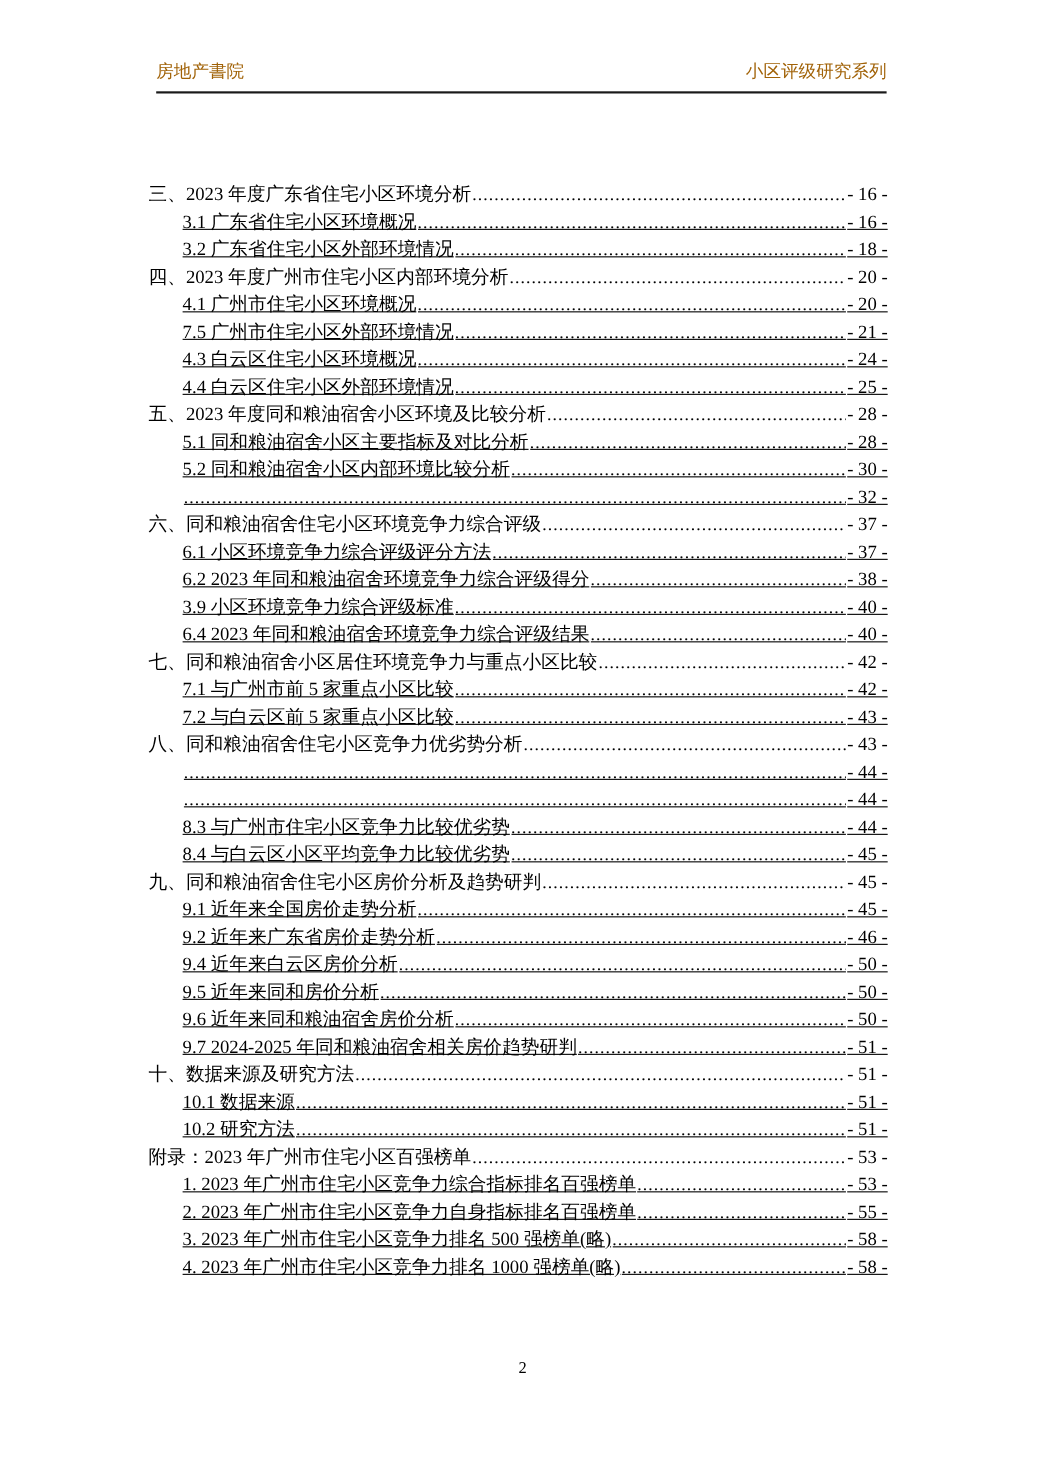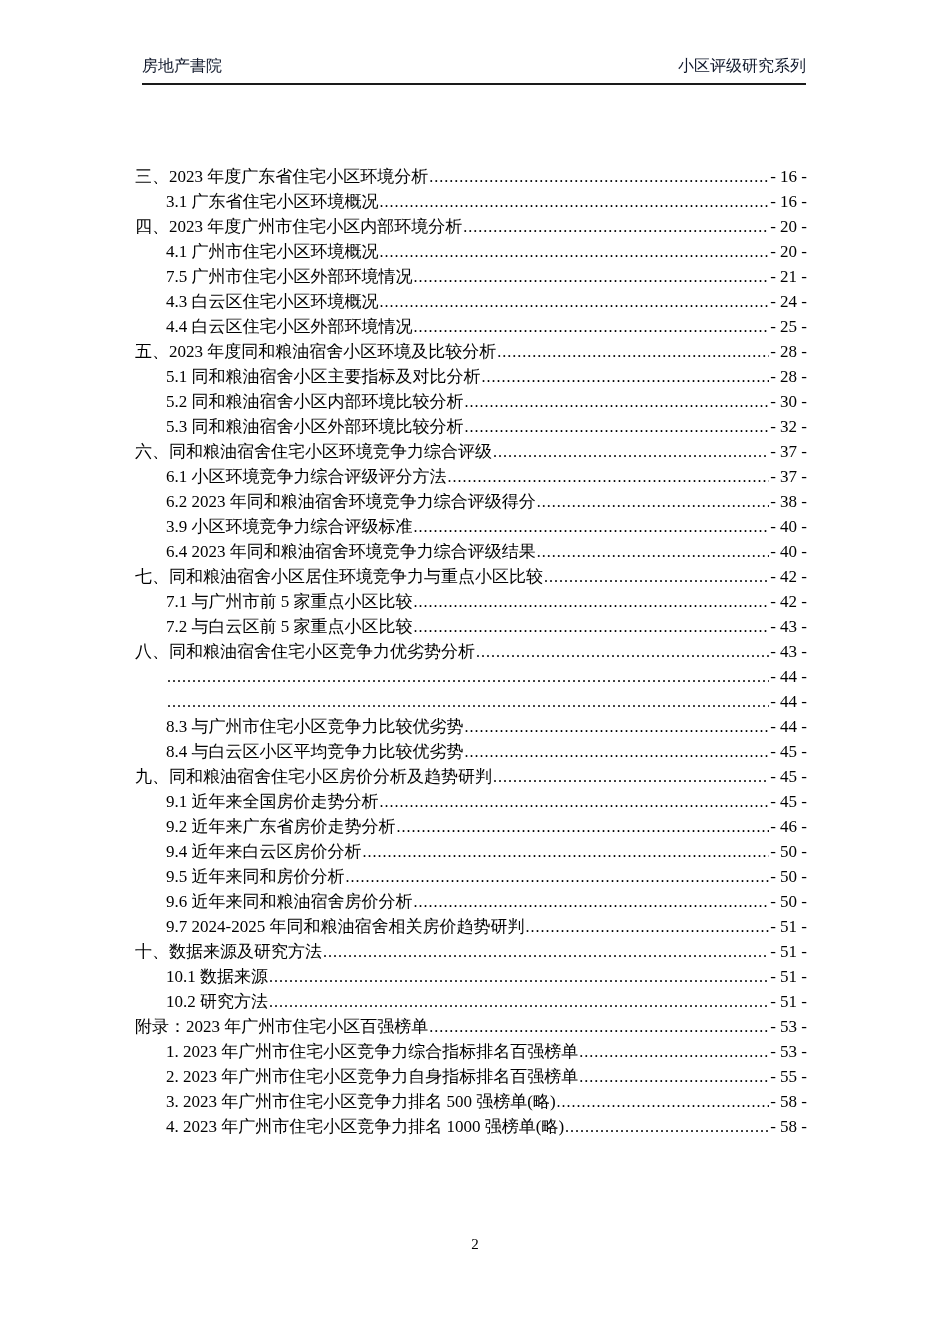--- a/index.html
+++ b/index.html
@@ -23,40 +23,40 @@
     left: 142px;
     right: 144px;
     top: 56px;
     display: flex;
     justify-content: space-between;
     align-items: flex-end;
     font-size: 16px;
     line-height: 20px;
     border-bottom: 2px solid #1a1a1a;
     padding-bottom: 7px;
-    color: #0f172a;
+    color: #a16207;
   }
   
   .toc {
     position: absolute;
     left: 135px;
     width: 672px;
     top: 124px;
     margin-top: 40px;
   }
   .toc-row {
     display: flex;
     align-items: baseline;
     height: 25px;
     font-size: 17px;
     line-height: 25px;
     white-space: nowrap;
     cursor: pointer;
   }
-  .toc-row.level-2 { padding-left: 31px; }
+  .toc-row.level-2 { padding-left: 31px; text-decoration: underline; }
   .toc-title { flex: 0 0 auto; }
   .toc-leader {
     flex: 1 1 auto;
     overflow: hidden;
     white-space: nowrap;
     margin: 0 1px;
     min-width: 10px;
   }
   .toc-leader::after {
     content: "..........................................................................................................................................................................................................................................";
@@ -89,20 +89,25 @@
       <div class="toc-row level-1">
         <span class="toc-title">三、2023 年度广东省住宅小区环境分析</span>
         <span class="toc-leader"></span>
         <span class="toc-page">- 16 -</span>
       </div>
       <div class="toc-row level-2">
         <span class="toc-title">3.1 广东省住宅小区环境概况</span>
         <span class="toc-leader"></span>
         <span class="toc-page">- 16 -</span>
       </div>
+      <div class="toc-row level-2">
+        <span class="toc-title">3.2 广东省住宅小区外部环境情况</span>
+        <span class="toc-leader"></span>
+        <span class="toc-page">- 18 -</span>
+      </div>
       <div class="toc-row level-1">
         <span class="toc-title">四、2023 年度广州市住宅小区内部环境分析</span>
         <span class="toc-leader"></span>
         <span class="toc-page">- 20 -</span>
       </div>
       <div class="toc-row level-2">
         <span class="toc-title">4.1 广州市住宅小区环境概况</span>
         <span class="toc-leader"></span>
         <span class="toc-page">- 20 -</span>
       </div>
@@ -130,21 +135,20 @@
         <span class="toc-title">5.1 同和粮油宿舍小区主要指标及对比分析</span>
         <span class="toc-leader"></span>
         <span class="toc-page">- 28 -</span>
       </div>
       <div class="toc-row level-2">
         <span class="toc-title">5.2 同和粮油宿舍小区内部环境比较分析</span>
         <span class="toc-leader"></span>
         <span class="toc-page">- 30 -</span>
       </div>
       <div class="toc-row level-2">
-        <span class="toc-title">5.3 同和粮油宿舍小区外部环境比较分析</span>
         <span class="toc-leader"></span>
         <span class="toc-page">- 32 -</span>
       </div>
       <div class="toc-row level-1">
         <span class="toc-title">六、同和粮油宿舍住宅小区环境竞争力综合评级</span>
         <span class="toc-leader"></span>
         <span class="toc-page">- 37 -</span>
       </div>
       <div class="toc-row level-2">
         <span class="toc-title">6.1 小区环境竞争力综合评级评分方法</span>

